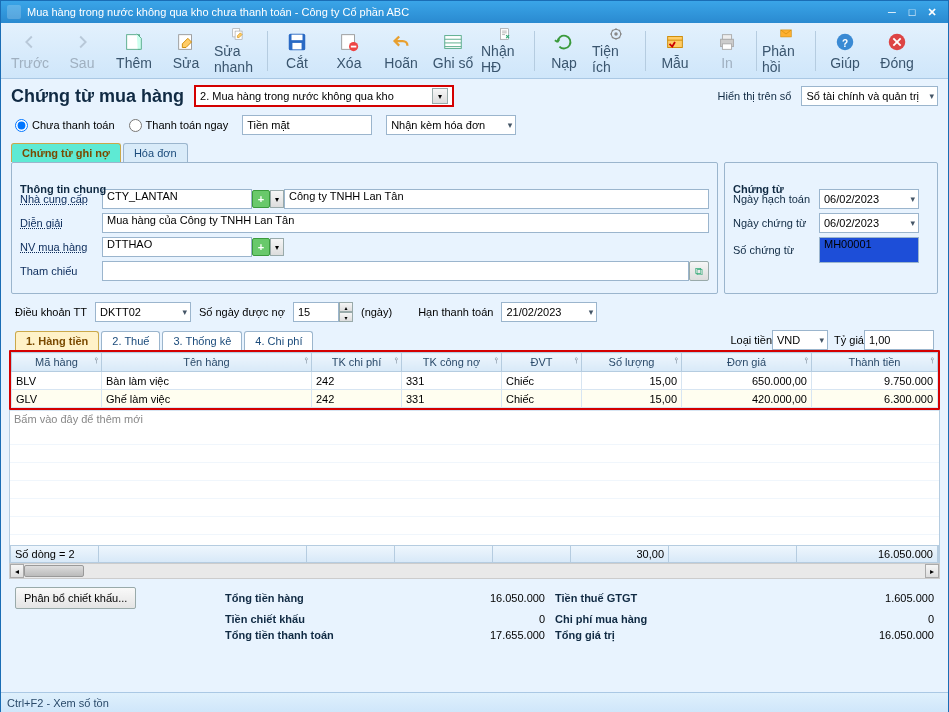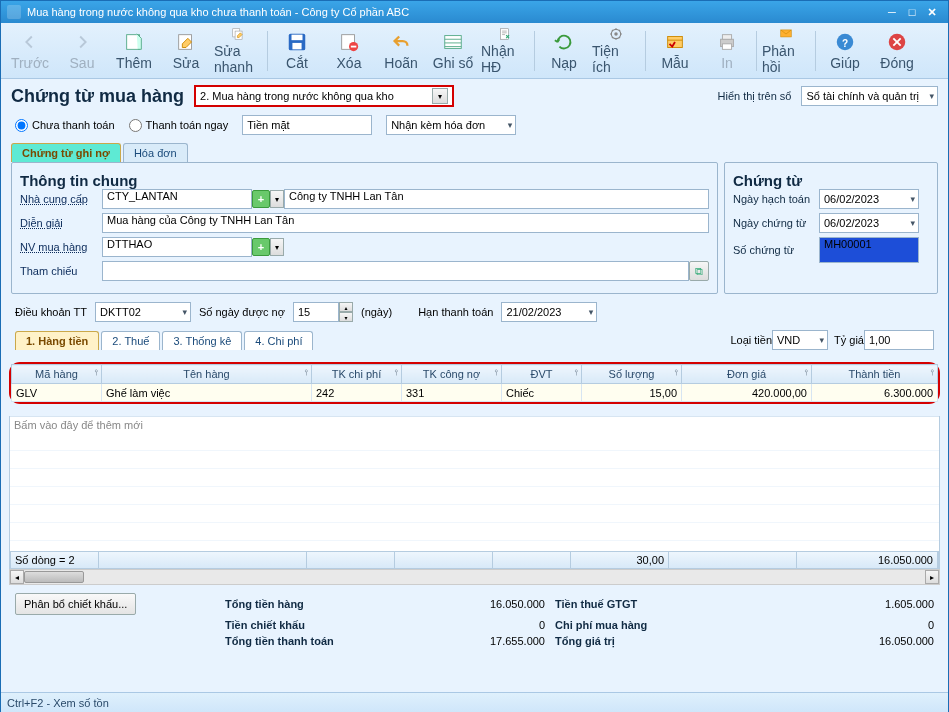--- a/index.html
+++ b/index.html
@@ -36,21 +36,21 @@
 .txt { height: 20px; border: 1px solid #9bb5cd; background: #fff; padding: 0 4px; display: inline-flex; align-items: center; }
 
 
 .tabs { display: flex; gap: 2px; padding: 0 10px; margin-top: 2px; }
 .tab { padding: 3px 10px; background: #d9ebf9; border: 1px solid #9bb5cd; border-bottom: none; border-radius: 3px 3px 0 0; cursor: pointer; color: #1a4a7a; }
 .tab.active { background: #5eead4; font-weight: bold; color: #7a4a00; border-color: #caa84a; }
 
 
 .panelrow { display: flex; gap: 6px; padding: 0 10px; }
 .fieldset { border: 1px solid #9bb5cd; background: #e8f3fe; padding: 26px 8px 8px 8px; position: relative; border-radius: 2px; }
-.fieldset .legend { position: absolute; top: 9px; left: 8px; font-weight: bold; color: #102a43; font-size: 15px; }
+.fieldset .legend { position: absolute; top: 20px; left: 8px; font-weight: bold; color: #102a43; font-size: 11px; }
 .fs-general { flex: 1; }
 .fs-voucher { width: 214px; }
 .frow { display: flex; align-items: center; gap: 0; margin-bottom: 4px; }
 .flabel { width: 82px; color: #0a2a5a; text-decoration: underline dotted; }
 .flabel.nolink { text-decoration: none; }
 .input { height: 20px; border: 1px solid #9bb5cd; background: #fff; padding: 0 4px; flex: 1; }
 .input.short { flex: none; width: 150px; }
 .addbtn { width: 18px; height: 18px; background: #69c96b; border: 1px solid #3a9a3c; color: #fff; display: flex; align-items: center; justify-content: center; font-weight: bold; border-radius: 2px; }
 .ddbtn { width: 14px; height: 18px; background: linear-gradient(#f6f6f6,#ddd); border: 1px solid #9aa; display: flex; align-items: center; justify-content: center; font-size: 8px; }
 .refbtn { width: 20px; height: 20px; background: linear-gradient(#f6f6f6,#ddd); border: 1px solid #9aa; border-radius: 2px; margin-left: auto; display:flex;align-items:center;justify-content:center;font-size:11px;color:#3a7; }
@@ -66,21 +66,21 @@
 
 
 .gridtabsrow { display: flex; align-items: center; padding: 0 14px; }
 .gridtabs { display: flex; gap: 2px; }
 .gtab { padding: 3px 10px; background: #fff; border: 1px solid #9bb5cd; border-bottom: none; border-radius: 3px 3px 0 0; cursor: pointer; color: #1a4a7a; }
 .gtab.active { background: #fff2c8; font-weight: bold; color: #7a4a00; border-color: #caa84a; }
 .gridtabsrow .spacer { flex: 1; }
 .rate { width: 70px; text-align: right; }
 
 
-.gridwrap { margin: 12px 8px; border: 2px solid #d40000; border-radius: 11px; }
+.gridwrap { margin: 0 8px; border: 2px solid #d40000; border-radius: 1px; }
 .grid { width: 100%; border-collapse: collapse; table-layout: fixed; }
 .grid th { background: linear-gradient(#eef6fd,#d8e9f8); border: 1px solid #b5cce0; padding: 3px 4px; font-weight: normal; color: #2a4a6a; position: relative; text-align: center; font-size: 11px; }
 .grid th .pin { position: absolute; right: 3px; top: 3px; font-size: 8px; color: #678; }
 .grid td { border: 1px solid #d7e5f2; padding: 2px 4px; background: #fff; height: 18px; }
 .grid tr.alt td { background: #fffef0; }
 .grid td.num { text-align: right; }
 .addrow { color: #888; padding: 2px 4px; background:#fff; border-top:1px solid #d7e5f2; }
 .emptyrows { height: 118px; background: repeating-linear-gradient(#fff,#fff 17px,#f0f6fc 17px,#f0f6fc 18px); }
 .gridfoot { display: flex; background: linear-gradient(#eef6fd,#d8e9f8); border: 1px solid #b5cce0; }
 .gridfoot div { border-right: 1px solid #b5cce0; padding: 2px 4px; }
@@ -383,20 +383,30 @@
       <th><span>Tên hàng</span><span class="pin">⫯</span></th>
       <th><span>TK chi phí</span><span class="pin">⫯</span></th>
       <th><span>TK công nợ</span><span class="pin">⫯</span></th>
       <th><span>ĐVT</span><span class="pin">⫯</span></th>
       <th><span>Số lượng</span><span class="pin">⫯</span></th>
       <th><span>Đơn giá</span><span class="pin">⫯</span></th>
       <th><span>Thành tiền</span><span class="pin">⫯</span></th>
     </tr>
       </thead>
     <tbody>
+      <tr>
+        <td>BLV</td>
+          <td>Bàn làm việc</td>
+          <td>242</td>
+          <td>331</td>
+          <td>Chiếc</td>
+          <td class="num">15,00</td>
+          <td class="num">650.000,00</td>
+          <td class="num">9.750.000</td>
+      </tr>
       <tr class="alt">
         <td>GLV</td>
           <td>Ghế làm việc</td>
           <td>242</td>
           <td>331</td>
           <td>Chiếc</td>
           <td class="num">15,00</td>
           <td class="num">420.000,00</td>
           <td class="num">6.300.000</td>
       </tr>

